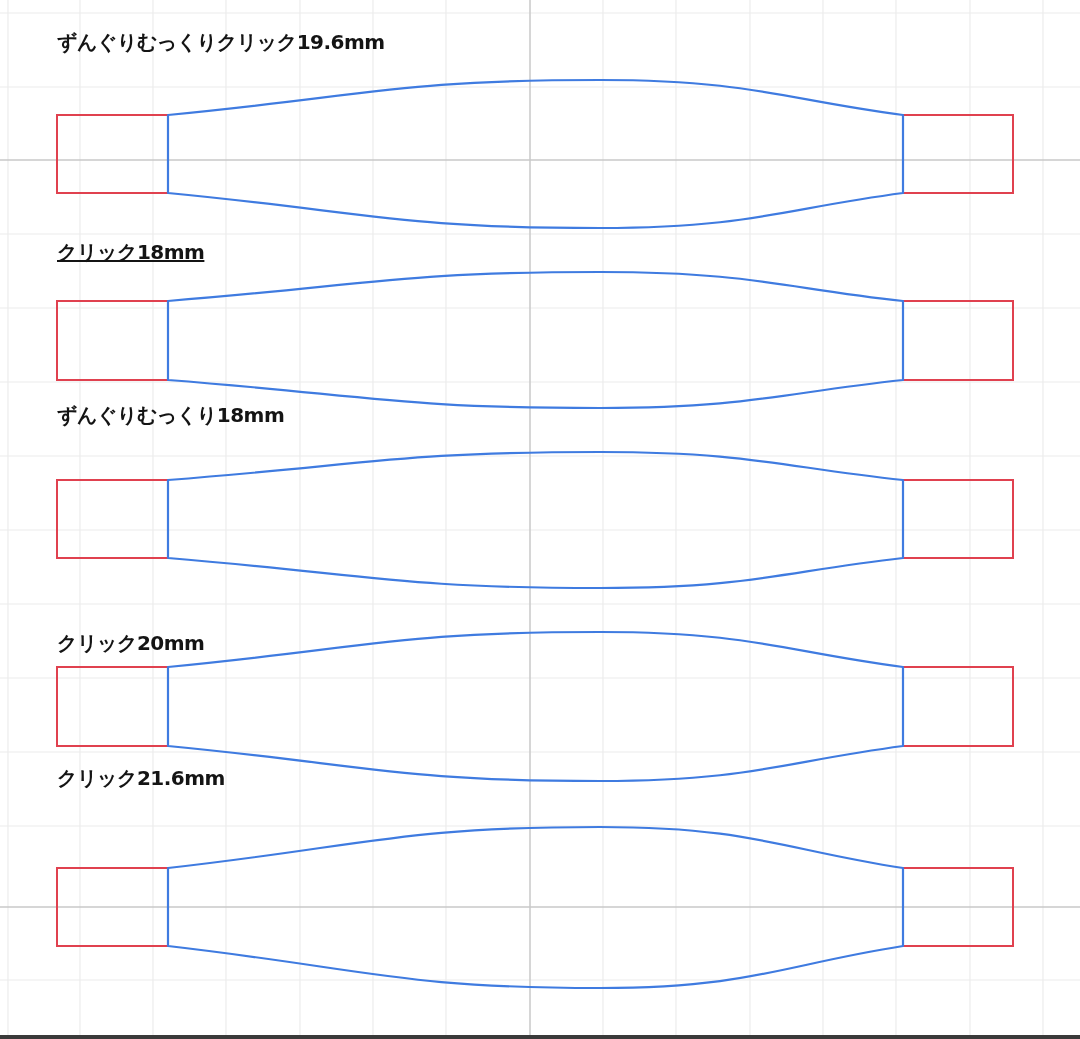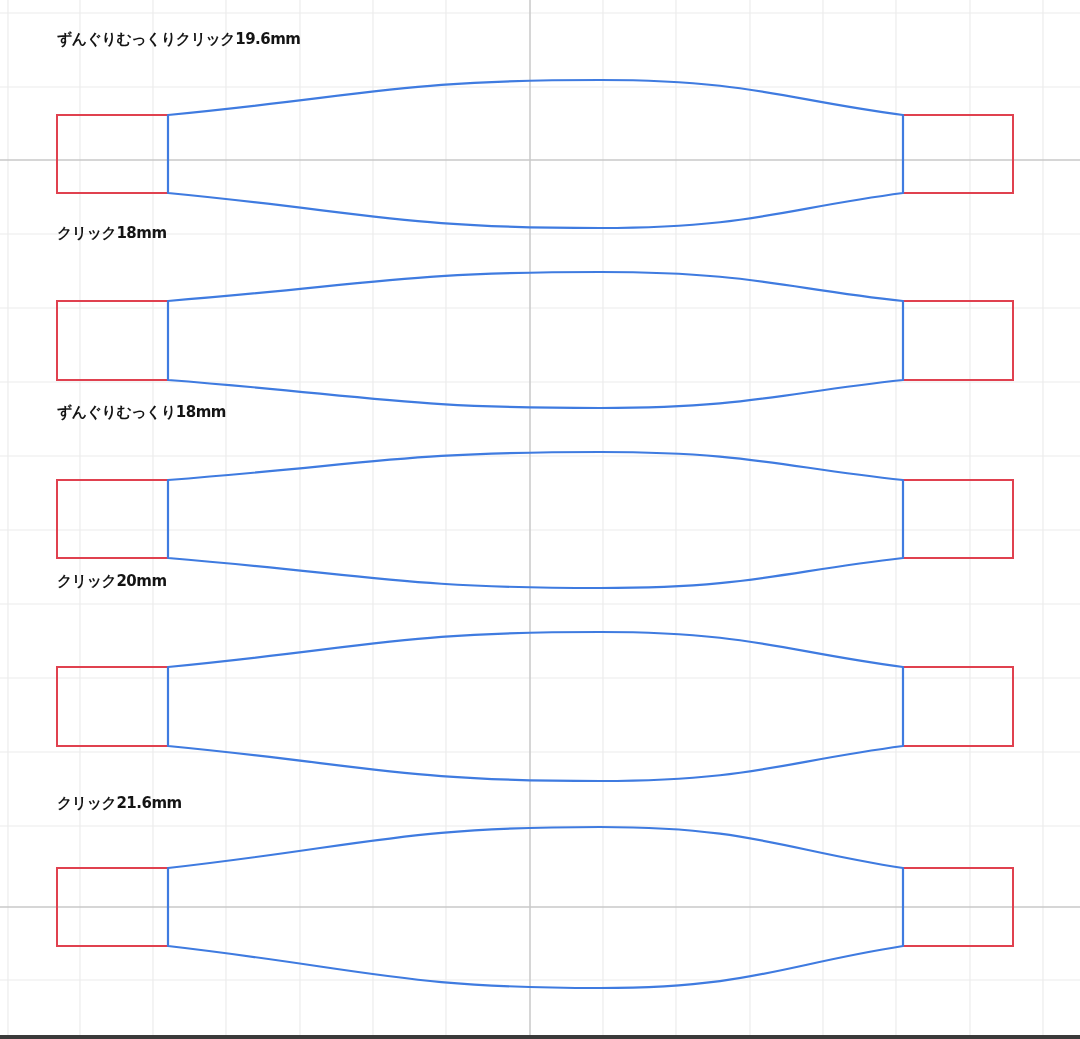--- a/index.html
+++ b/index.html
@@ -17,21 +17,21 @@
     #canvas {
       position: absolute;
       left: 0;
       top: 0;
       width: 1080px;
       height: 1039px;
     }
     .label {
       position: absolute;
       left: 57px;
-      font-size: 15px;
+      font-size: 20px;
       font-weight: bold;
       color: #141414;
       letter-spacing: -0.5px;
       white-space: nowrap;
       line-height: 1;
     }
     #bottom-border {
       position: absolute;
       left: 0;
       top: 1035px;
@@ -99,19 +99,19 @@
       <g>
         <rect x="57" y="868" width="111" height="78" fill="none" stroke="#e0414f" stroke-width="2"></rect>
         <rect x="903" y="868" width="110" height="78" fill="none" stroke="#e0414f" stroke-width="2"></rect>
         <path d="M 168 868 C 368 845.45, 400 827, 600 827 C 750 827, 783 849.55, 903 868 L 903 946 C 783 964.9, 750 988, 600 988 C 400 988, 368 969.1, 168 946 Z" fill="none" stroke="#3f7be0" stroke-width="2.2" stroke-linejoin="round"></path>
       </g>
     </g>
 </svg>
 
 <div id="labels">
   <div class="label" style="top: 32px;">ずんぐりむっくりクリック19.6mm</div>
-  <div class="label" style="top: 226px;">クリック18mm</div>
+  <div class="label" style="top: 242px; text-decoration: underline;">クリック18mm</div>
   <div class="label" style="top: 405px;">ずんぐりむっくり18mm</div>
-  <div class="label" style="top: 574px;">クリック20mm</div>
-  <div class="label" style="top: 796px;">クリック21.6mm</div>
+  <div class="label" style="top: 633px;">クリック20mm</div>
+  <div class="label" style="top: 768px;">クリック21.6mm</div>
 </div>
 
 <div id="bottom-border"></div>
 
 </body></html>

